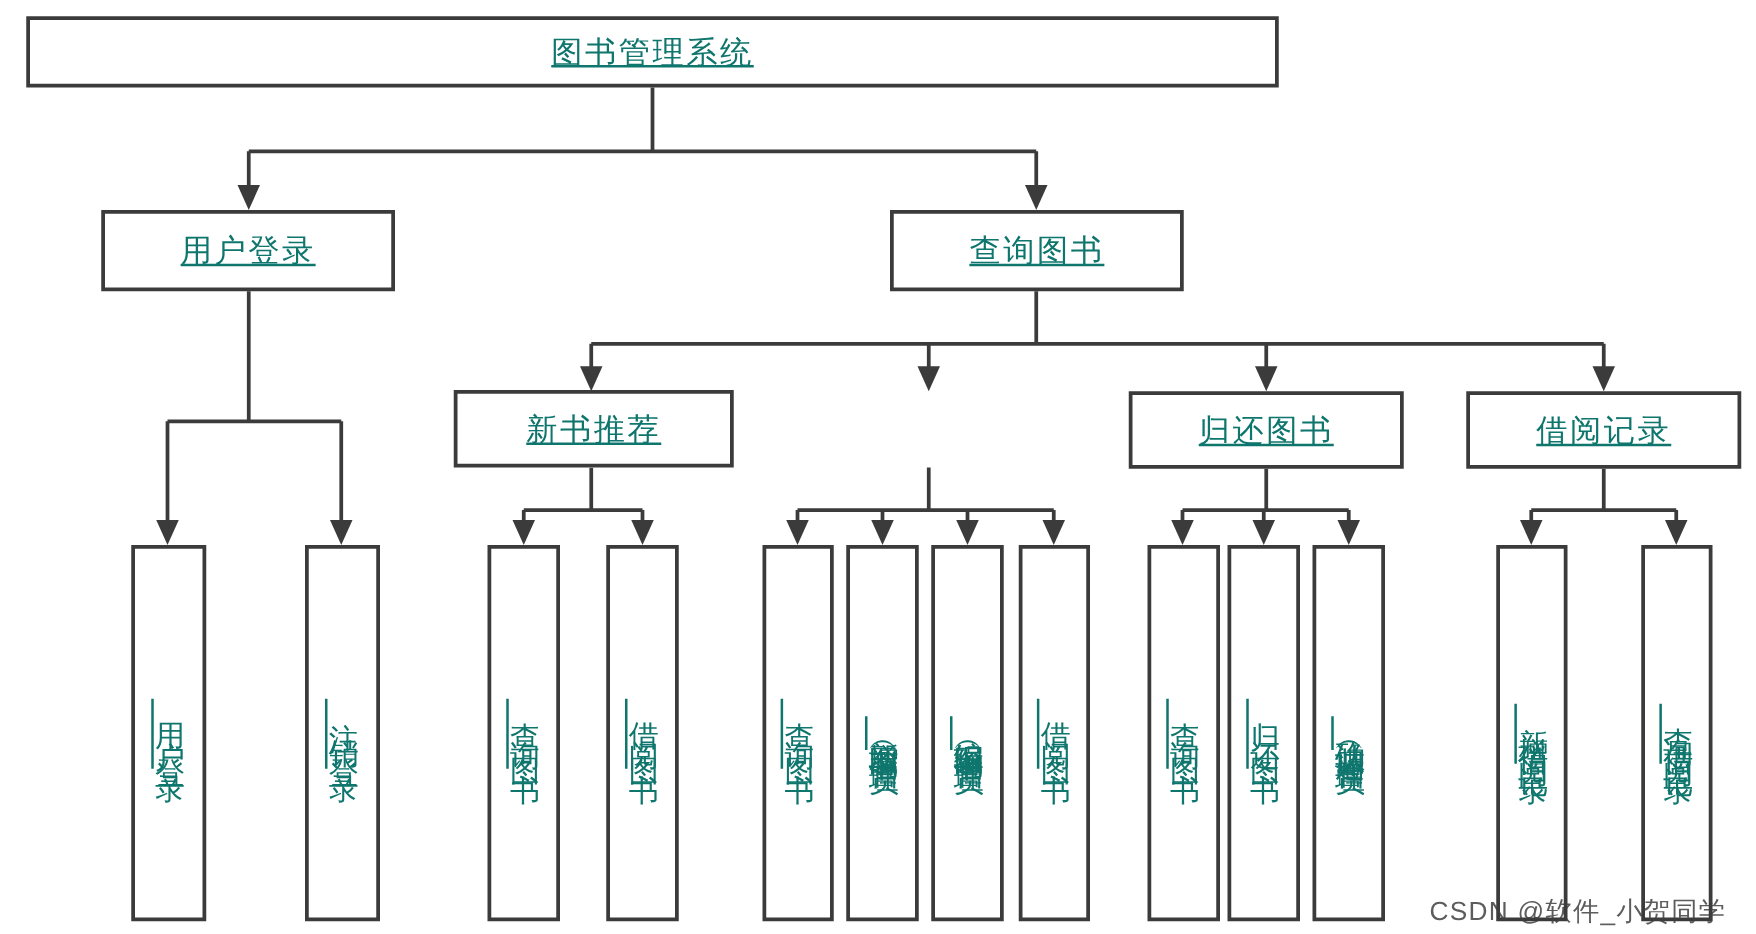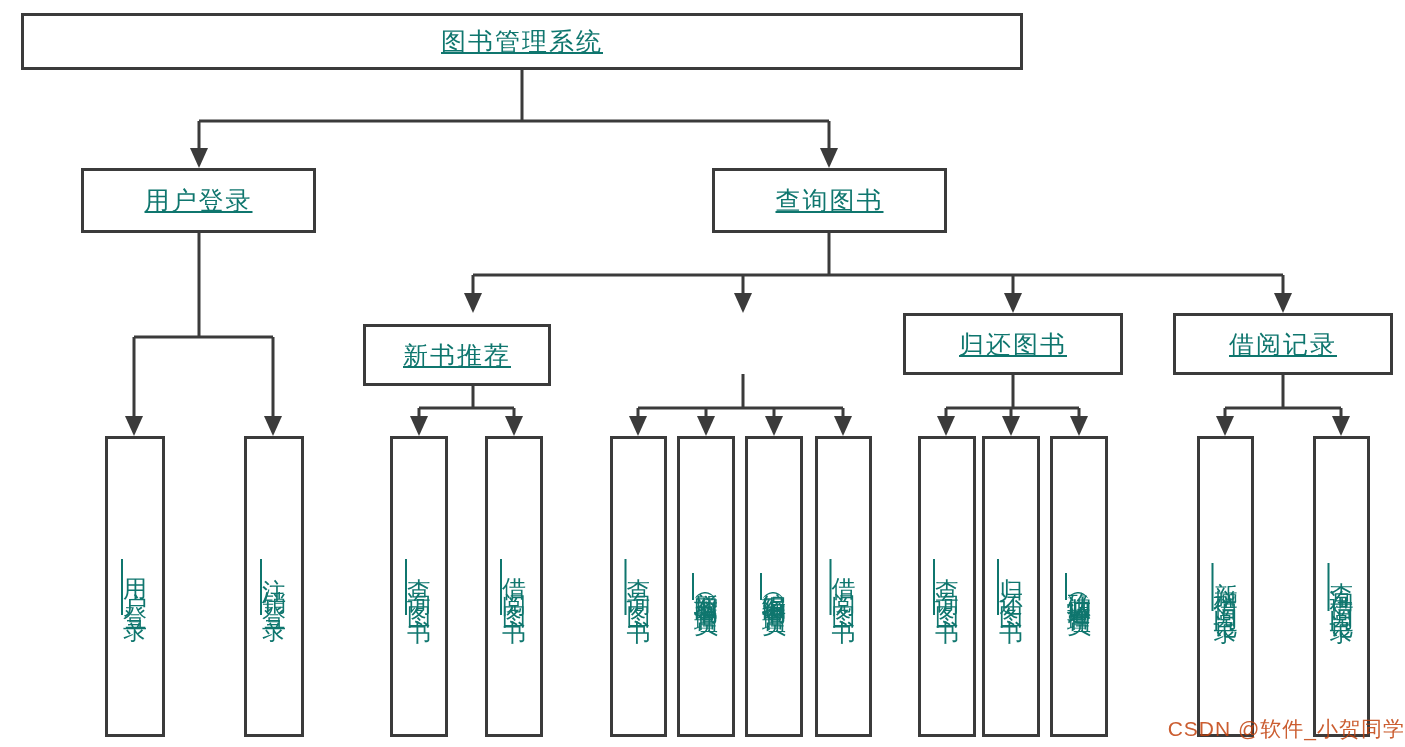--- a/index.html
+++ b/index.html
@@ -33,24 +33,24 @@
     text-orientation:mixed;
     font-size:24px;
     line-height:1;
     white-space:nowrap;
   }
   .v4 span{letter-spacing:14px;}
   .v6 span{letter-spacing:8px;}
   .vlong span{letter-spacing:3px;}
   .watermark{
     position:absolute;
-    right:0;
+    right:24px;
     bottom:4px;
     font-size:21px;
-    color:#c2410c;
+    color:#404040;
     opacity:.85;
     z-index:5;
     letter-spacing:1px;
     white-space:nowrap;
   }
 </style>
 </head>
 <body>
 
 <div class="stage">
@@ -99,21 +99,21 @@
     <span>图书管理系统</span>
   </div>
 
   <div class="box hbox" style="left:81px;top:168px;width:235px;height:65px">
     <span>用户登录</span>
   </div>
   <div class="box hbox" style="left:712px;top:168px;width:235px;height:65px">
     <span>查询图书</span>
   </div>
 
-  <div class="box hbox" style="left:363px;top:324px;width:188px;height:62px">
+  <div class="box hbox" style="left:363px;top:312px;width:224px;height:62px">
     <span>新书推荐</span>
   </div>
   <div class="box hbox" style="left:903px;top:313px;width:220px;height:62px">
     <span>归还图书</span>
   </div>
   <div class="box hbox" style="left:1173px;top:313px;width:220px;height:62px">
     <span>借阅记录</span>
   </div>
 
   <div class="box vbox v4" style="left:105px;top:436px;width:60px;height:301px">

